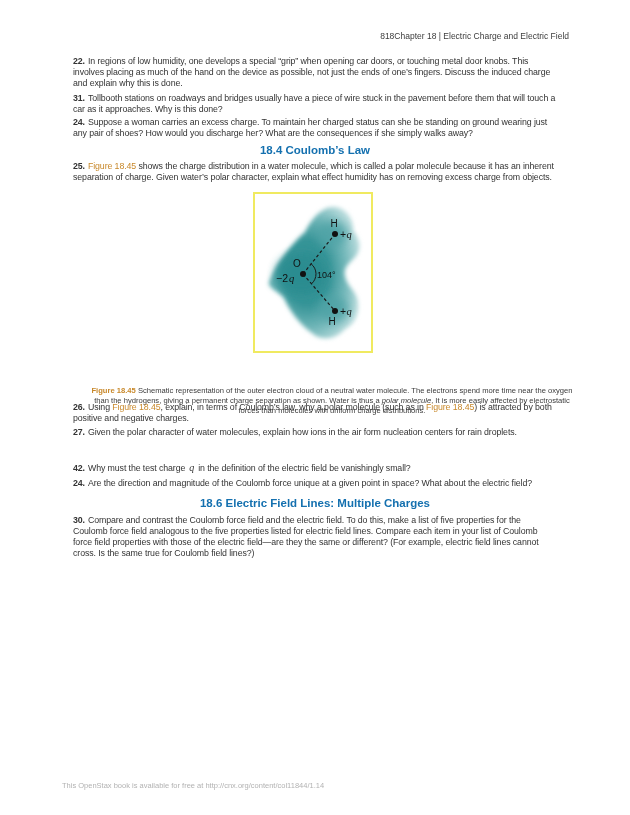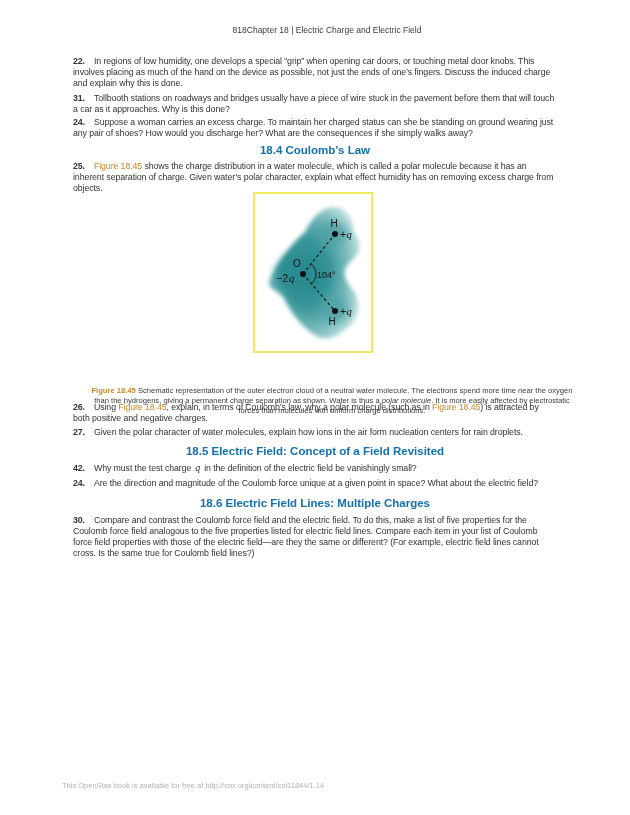--- a/index.html
+++ b/index.html
@@ -1,29 +1,29 @@
 <!DOCTYPE html>
 <html><head>
 <meta charset="utf-8">
 <style>
   html,body { margin:0; padding:0; background:#ffffff; }
   .page {
     position:relative; width:630px; height:815px; background:#ffffff;
     font-family:"Liberation Sans", sans-serif; color:#333; overflow:hidden;
   }
   .hdr {
-    position:absolute; top:25px; left:73px; width:484px;
-    display:flex; justify-content:center;
+    position:absolute; top:31px; left:73px; width:484px;
+    display:flex; justify-content:flex-end;
     font-size:8.5px; color:#3c3c3c;padding-left:12px;
   }
   .q {
     position:absolute; left:73px; width:484px; margin:0;
     font-size:8.8px; line-height:11px; letter-spacing:-0.1px; color:#333;
   }
-  .qn { font-weight:bold; margin-right:9px; }
+  .qn { font-weight:bold; margin-right:3px; }
   .sec {
     position:absolute; left:73px; width:484px; margin:0;
     font-size:11.5px; line-height:1.2; font-weight:bold; color:#1470af;text-align:center;
   }
   .figref { color:#c8882a; text-decoration:none; cursor:pointer; }
   .caption {
     position:absolute; left:73px; width:484px; margin:17px;
     font-size:7.6px; line-height:10px; color:#3a3a3a;text-align:center;
   }
   .caption .figref { font-weight:bold; }
@@ -110,21 +110,20 @@
       <text class="anglbl" x="62" y="84">104°</text>
     </svg>
   </figure>
 
   <p class="caption" style="top:368.5px"><b class="figref">Figure 18.45</b><span> Schematic representation of the outer electron cloud of a neutral water molecule. The electrons spend more time near the oxygen than the hydrogens, giving a permanent charge separation as shown. Water is thus a </span><i>polar molecule</i><span>. It is more easily affected by electrostatic forces than molecules with uniform charge distributions.</span></p>
 
   <p class="q" style="top:401.5px"><b class="qn">26.</b><span>Using </span><span class="figref">Figure 18.45</span><span>, explain, in terms of Coulomb’s law, why a polar molecule (such as in </span><span class="figref">Figure 18.45</span><span>) is attracted by both positive and negative charges.</span></p>
 
   <p class="q" style="top:427px"><b class="qn">27.</b><span>Given the polar character of water molecules, explain how ions in the air form nucleation centers for rain droplets.</span></p>
 
-  <h2 class="sec" style="top:445px">18.5 Electric Field: Concept of a Field Revisited</h2>
 
   <p class="q" style="top:462px"><b class="qn">42.</b><span>Why must the test charge</span><span class="mathvar">q</span><span>in the definition of the electric field be vanishingly small?</span></p>
 
   <p class="q" style="top:478px"><b class="qn">24.</b><span>Are the direction and magnitude of the Coulomb force unique at a given point in space? What about the electric field?</span></p>
 
   <h2 class="sec" style="top:496.5px">18.6 Electric Field Lines: Multiple Charges</h2>
 
   <p class="q" style="top:515px"><b class="qn">30.</b><span>Compare and contrast the Coulomb force field and the electric field. To do this, make a list of five properties for the Coulomb force field analogous to the five properties listed for electric field lines. Compare each item in your list of Coulomb force field properties with those of the electric field—are they the same or different? (For example, electric field lines cannot cross. Is the same true for Coulomb field lines?)</span></p>
 
   <div class="ftr">

